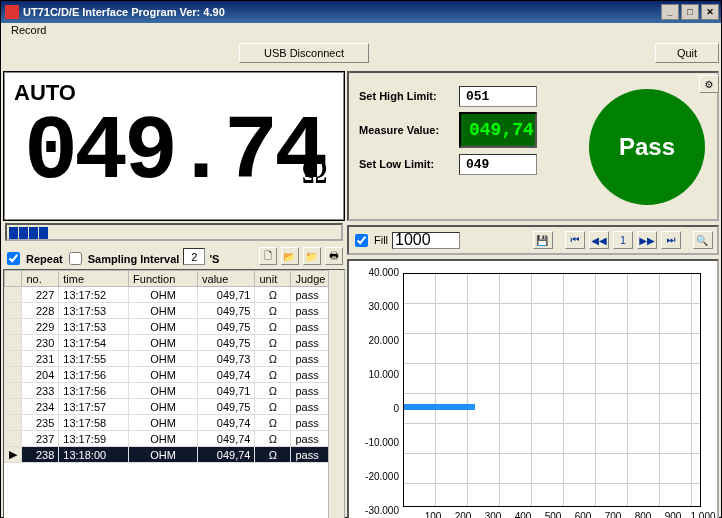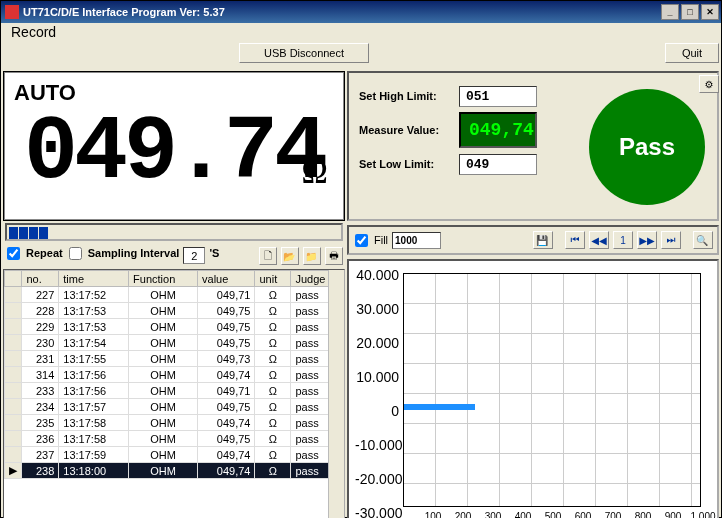--- a/index.html
+++ b/index.html
@@ -32,21 +32,21 @@
   .titlebar .title { flex: 1; }
   .titlebar .btns { display:flex; gap:2px; }
   .titlebar .wbtn {
     width: 18px; height: 16px; background:#d4d0c8; border:1px solid #808080;
     display:flex; align-items:center; justify-content:center; font-size:9px; font-weight:bold; color:#000;
   }
   .menubar {
     height: 18px;
     background:#ece9d8;
     padding: 1px 6px;
-    font-size: 14px;
+    font-size: 11px;
   }
   .menubar span { padding: 2px 4px; }
   .content {
     flex:1;
     position: relative;
   }
   .toprow {
     display:flex;
     padding: 2px;
     gap: 6px;
@@ -91,21 +91,21 @@
     letter-spacing: -4px;
     display:flex; align-items:center;
     font-stretch: condensed;
   }
   .lcd-unit { position:absolute; right:16px; bottom:28px; font-size:36px; font-family: serif; }
   .segboxes {
     height:18px; padding:2px;
   }
   .segboxes span { display:inline-block; width:9px; height:12px; background:#0037a6; margin-right:1px; }
   .toolbar-row {
-    display:flex; align-items:flex-start; gap:4px; padding:4px 2px;
+    display:flex; align-items:flex-end; gap:4px; padding:4px 2px;
   }
   .chk { margin:0 2px; }
   .txt {
     border:1px inset #888; background:#fff; padding:1px 2px; font-size:11px;
     height:17px;
   }
   .smallbtn {
     width:18px; height:18px; border:1px solid #888; border-top-color:#fff; border-left-color:#fff;
     background:#ece9d8; display:flex; align-items:center; justify-content:center; font-size:10px;
   }
@@ -169,53 +169,53 @@
     position:relative;
   }
   .chart-plot { position:absolute; left:54px; top:12px; right:16px; bottom:30px; border:1px solid #000; }
   .chart-grid {
     position:absolute; inset:0;
     background-image:
       repeating-linear-gradient(to right, transparent, transparent 31px, #ccc 31px, #ccc 32px),
       repeating-linear-gradient(to bottom, transparent, transparent 29px, #ccc 29px, #ccc 30px);
     border-collapse:collapse;
   }
-  .chart-ylab { position:absolute; right:calc(100% - 50px); font-size:14px; text-align:right; width:44px; }
+  .chart-ylab { position:absolute; right:calc(100% - 50px); font-size:10px; text-align:right; width:44px; }
   .chart-xlab { position:absolute; top:calc(100% - 26px); font-size:10px; text-align:center; transform:translateX(-50%); }
   .chart-bar { position:absolute; background:#1e90ff; }
   .scrollbar {
     position:absolute; right:0; top:0; bottom:0; width:16px; background:#ece9d8; border-left:1px solid #bbb;
   }
 </style>
 </head>
 <body>
 
 <div class="window">
 
   <div class="titlebar">
     <div class="icon"></div>
-    <div class="title">UT71C/D/E Interface Program Ver: 5.37</div>
+    <div class="title">UT71C/D/E Interface Program Ver: 4.90</div>
     <div class="btns">
       <div class="wbtn">_</div>
       <div class="wbtn">□</div>
       <div class="wbtn">✕</div>
     </div>
   </div>
 
   <div class="menubar">
     <span>Record</span>
   </div>
 
   <div class="content">
 
     <div class="toprow">
       <div style="flex:0 0 230px"></div>
       <button class="btn" style="width:130px">USB Disconnect</button>
       <div style="flex:1"></div>
-      <button class="btn" style="width:54px">Quit</button>
+      <button class="btn" style="width:64px">Quit</button>
     </div>
 
     <div class="leftcol">
       <div class="lcd">
         <div class="lcd-auto">AUTO</div>
         <div class="lcd-digits">049.74</div>
         <div class="lcd-unit">Ω</div>
       </div>
 
       <div class="segboxes panel" style="padding:2px">
@@ -290,21 +290,21 @@
                 <td class="center" style="background:#ece9d8;color:#000"></td>
                 <td class="right">231</td>
                 <td>13:17:55</td>
                 <td class="center">OHM</td>
                 <td class="right">049,73</td>
                 <td class="center">Ω</td>
                 <td>pass</td>
               </tr>
               <tr>
                 <td class="center" style="background:#ece9d8;color:#000"></td>
-                <td class="right">314</td>
+                <td class="right">204</td>
                 <td>13:17:56</td>
                 <td class="center">OHM</td>
                 <td class="right">049,74</td>
                 <td class="center">Ω</td>
                 <td>pass</td>
               </tr>
               <tr>
                 <td class="center" style="background:#ece9d8;color:#000"></td>
                 <td class="right">233</td>
                 <td>13:17:56</td>
@@ -321,29 +321,20 @@
                 <td class="right">049,75</td>
                 <td class="center">Ω</td>
                 <td>pass</td>
               </tr>
               <tr>
                 <td class="center" style="background:#ece9d8;color:#000"></td>
                 <td class="right">235</td>
                 <td>13:17:58</td>
                 <td class="center">OHM</td>
                 <td class="right">049,74</td>
-                <td class="center">Ω</td>
-                <td>pass</td>
-              </tr>
-              <tr>
-                <td class="center" style="background:#ece9d8;color:#000"></td>
-                <td class="right">236</td>
-                <td>13:17:58</td>
-                <td class="center">OHM</td>
-                <td class="right">049,75</td>
                 <td class="center">Ω</td>
                 <td>pass</td>
               </tr>
               <tr>
                 <td class="center" style="background:#ece9d8;color:#000"></td>
                 <td class="right">237</td>
                 <td>13:17:59</td>
                 <td class="center">OHM</td>
                 <td class="right">049,74</td>
                 <td class="center">Ω</td>
@@ -380,21 +371,21 @@
           <input class="valbox" value="049" style="">
         </div>
         <div class="circle">
           <span>Pass</span>
         </div>
       </div>
 
       <div class="navrow">
         <input type="checkbox" class="chk" checked="" style="">
         <span>Fill</span>
-        <input class="txt" style="width: 49px; font-weight: bold; font-size: 10px;" value="1000">
+        <input class="txt" style="width: 68px; font-weight: normal; font-size: 16px;" value="1000">
         <div class="nav-spacer"></div>
         <div class="navbtn">💾</div>
         <div style="width:4px"></div>
         <div class="navbtn">⏮</div>
         <div class="navbtn">◀◀</div>
         <div class="navbtn">1</div>
         <div class="navbtn">▶▶</div>
         <div class="navbtn">⏭</div>
         <div style="width:4px"></div>
         <div class="navbtn">🔍</div>

